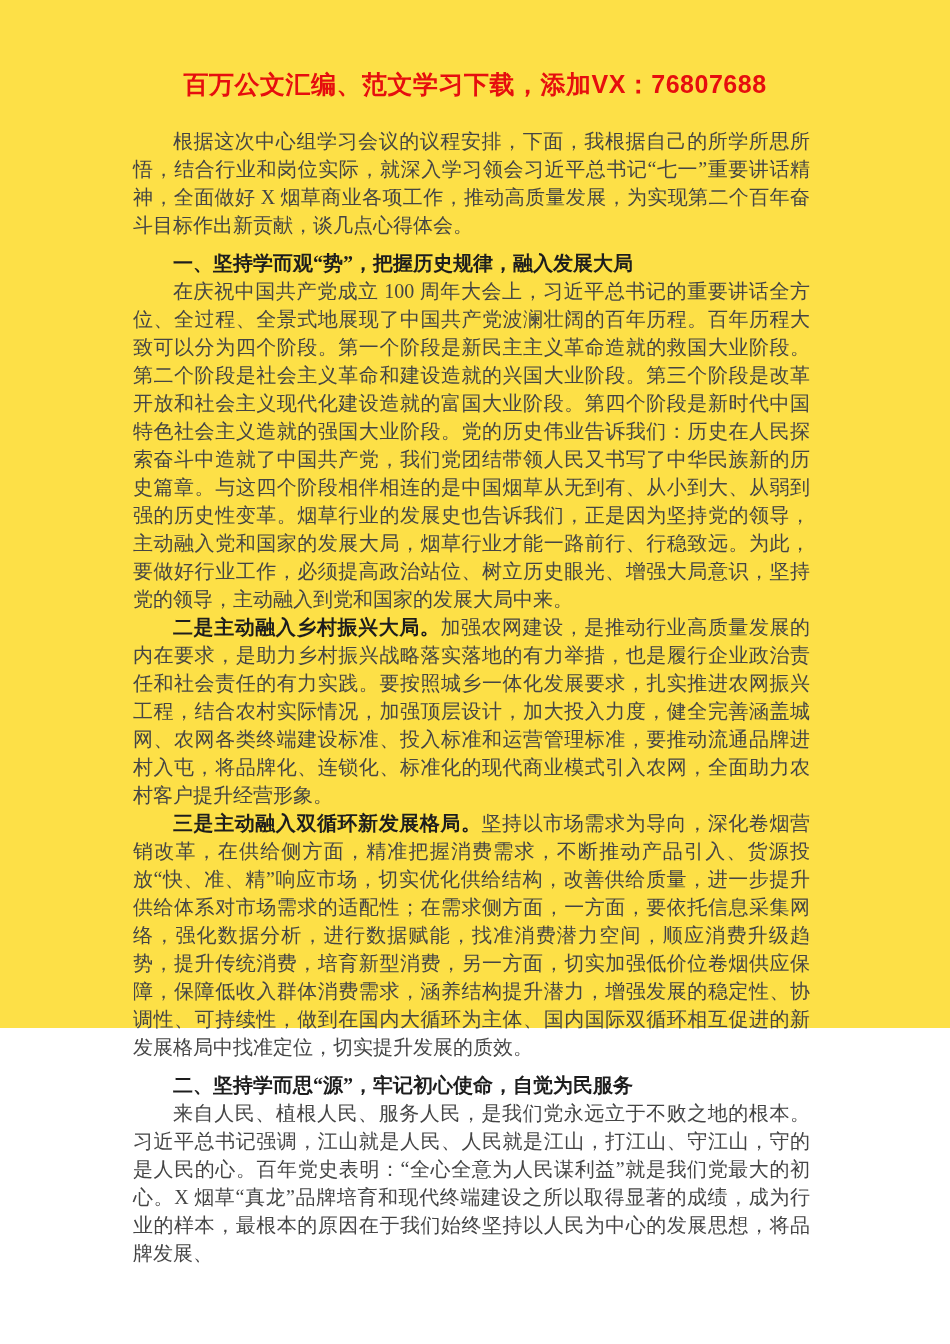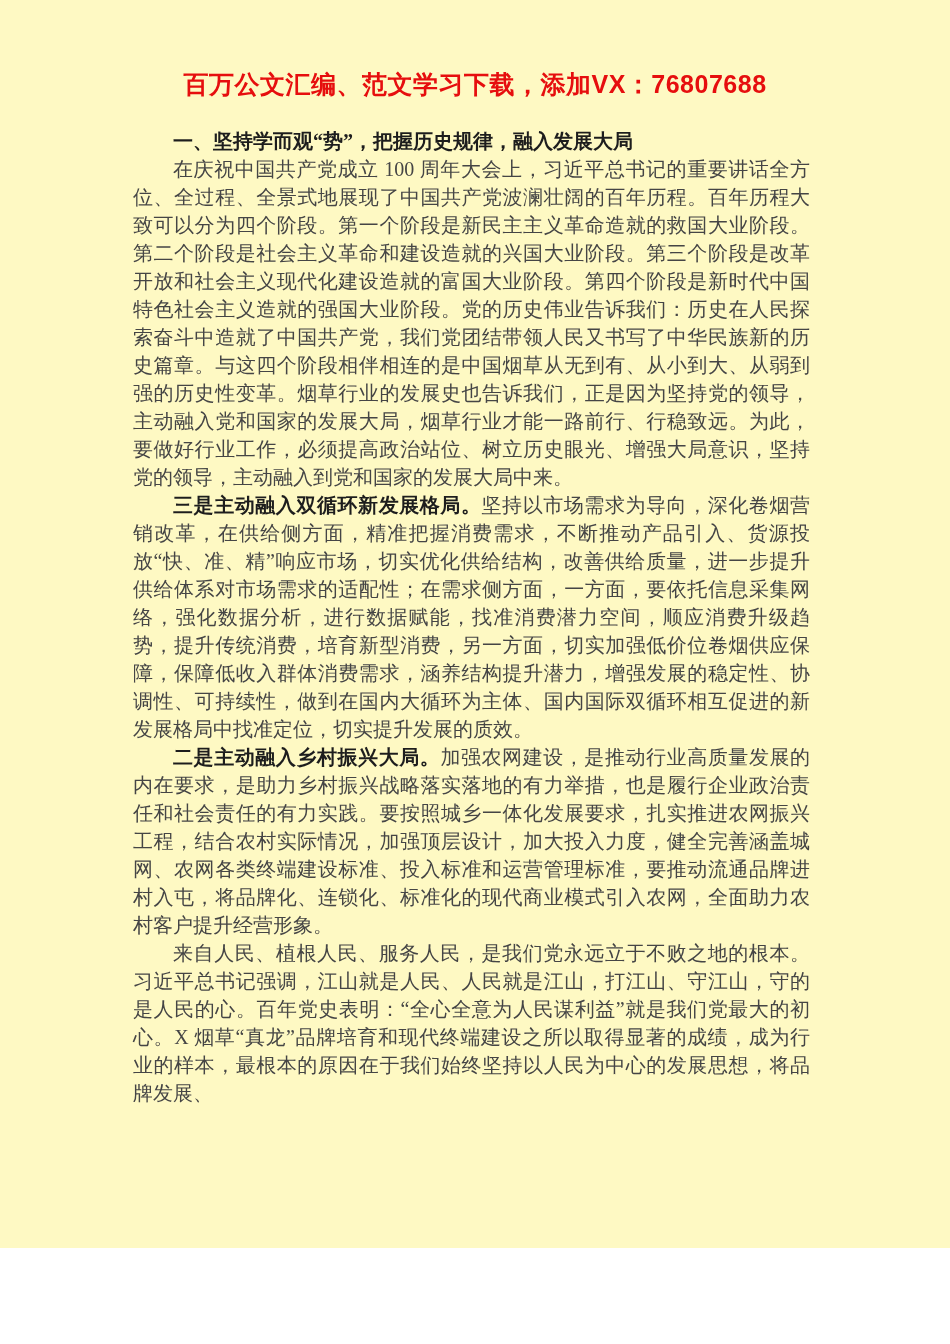--- a/index.html
+++ b/index.html
@@ -8,22 +8,22 @@
     background: #ffffff;
   }
   body {
     width: 950px;
     height: 1344px;
     overflow: hidden;
     font-family: "Liberation Serif", serif;
   }
   .page {
     width: 950px;
-    height: 1248px;
-    background: #fef9c3;
+    height: 1028px;
+    background: #fde047;
     box-sizing: border-box;
   }
   .doc-header {
     padding-top: 68px;
     text-align: center;
     font-family: "Liberation Sans", sans-serif;
     font-weight: bold;
     font-size: 25px;
     line-height: 32px;
     letter-spacing: 0.5px;
@@ -50,19 +50,21 @@
     font-weight: bold;
     color: #1d1d1d;
   }
 </style>
 </head>
 <body>
 
 <div class="page">
   <div class="doc-header" style="color: rgb(230, 14, 14);">百万公文汇编、范文学习下载，添加VX：76807688</div>
   <div class="doc-body">
+      <p class="para">根据这次中心组学习会议的议程安排，下面，我根据自己的所学所思所悟，结合行业和岗位实际，就深入学习领会习近平总书记“七一”重要讲话精神，全面做好 X 烟草商业各项工作，推动高质量发展，为实现第二个百年奋斗目标作出新贡献，谈几点心得体会。</p>
       <p class="para heading">一、坚持学而观“势”，把握历史规律，融入发展大局</p>
       <p class="para">在庆祝中国共产党成立 100 周年大会上，习近平总书记的重要讲话全方位、全过程、全景式地展现了中国共产党波澜壮阔的百年历程。百年历程大致可以分为四个阶段。第一个阶段是新民主主义革命造就的救国大业阶段。第二个阶段是社会主义革命和建设造就的兴国大业阶段。第三个阶段是改革开放和社会主义现代化建设造就的富国大业阶段。第四个阶段是新时代中国特色社会主义造就的强国大业阶段。党的历史伟业告诉我们：历史在人民探索奋斗中造就了中国共产党，我们党团结带领人民又书写了中华民族新的历史篇章。与这四个阶段相伴相连的是中国烟草从无到有、从小到大、从弱到强的历史性变革。烟草行业的发展史也告诉我们，正是因为坚持党的领导，主动融入党和国家的发展大局，烟草行业才能一路前行、行稳致远。为此，要做好行业工作，必须提高政治站位、树立历史眼光、增强大局意识，坚持党的领导，主动融入到党和国家的发展大局中来。</p>
+      <p class="para"><span class="lead">二是主动融入乡村振兴大局。</span>加强农网建设，是推动行业高质量发展的内在要求，是助力乡村振兴战略落实落地的有力举措，也是履行企业政治责任和社会责任的有力实践。要按照城乡一体化发展要求，扎实推进农网振兴工程，结合农村实际情况，加强顶层设计，加大投入力度，健全完善涵盖城网、农网各类终端建设标准、投入标准和运营管理标准，要推动流通品牌进村入屯，将品牌化、连锁化、标准化的现代商业模式引入农网，全面助力农村客户提升经营形象。</p>
       <p class="para"><span class="lead">三是主动融入双循环新发展格局。</span>坚持以市场需求为导向，深化卷烟营销改革，在供给侧方面，精准把握消费需求，不断推动产品引入、货源投放“快、准、精”响应市场，切实优化供给结构，改善供给质量，进一步提升供给体系对市场需求的适配性；在需求侧方面，一方面，要依托信息采集网络，强化数据分析，进行数据赋能，找准消费潜力空间，顺应消费升级趋势，提升传统消费，培育新型消费，另一方面，切实加强低价位卷烟供应保障，保障低收入群体消费需求，涵养结构提升潜力，增强发展的稳定性、协调性、可持续性，做到在国内大循环为主体、国内国际双循环相互促进的新发展格局中找准定位，切实提升发展的质效。</p>
-      <p class="para"><span class="lead">二是主动融入乡村振兴大局。</span>加强农网建设，是推动行业高质量发展的内在要求，是助力乡村振兴战略落实落地的有力举措，也是履行企业政治责任和社会责任的有力实践。要按照城乡一体化发展要求，扎实推进农网振兴工程，结合农村实际情况，加强顶层设计，加大投入力度，健全完善涵盖城网、农网各类终端建设标准、投入标准和运营管理标准，要推动流通品牌进村入屯，将品牌化、连锁化、标准化的现代商业模式引入农网，全面助力农村客户提升经营形象。</p>
+      <p class="para heading">二、坚持学而思“源”，牢记初心使命，自觉为民服务</p>
       <p class="para">来自人民、植根人民、服务人民，是我们党永远立于不败之地的根本。习近平总书记强调，江山就是人民、人民就是江山，打江山、守江山，守的是人民的心。百年党史表明：“全心全意为人民谋利益”就是我们党最大的初心。X 烟草“真龙”品牌培育和现代终端建设之所以取得显著的成绩，成为行业的样本，最根本的原因在于我们始终坚持以人民为中心的发展思想，将品牌发展、</p>
     </div>
 </div>
 
 </body></html>

